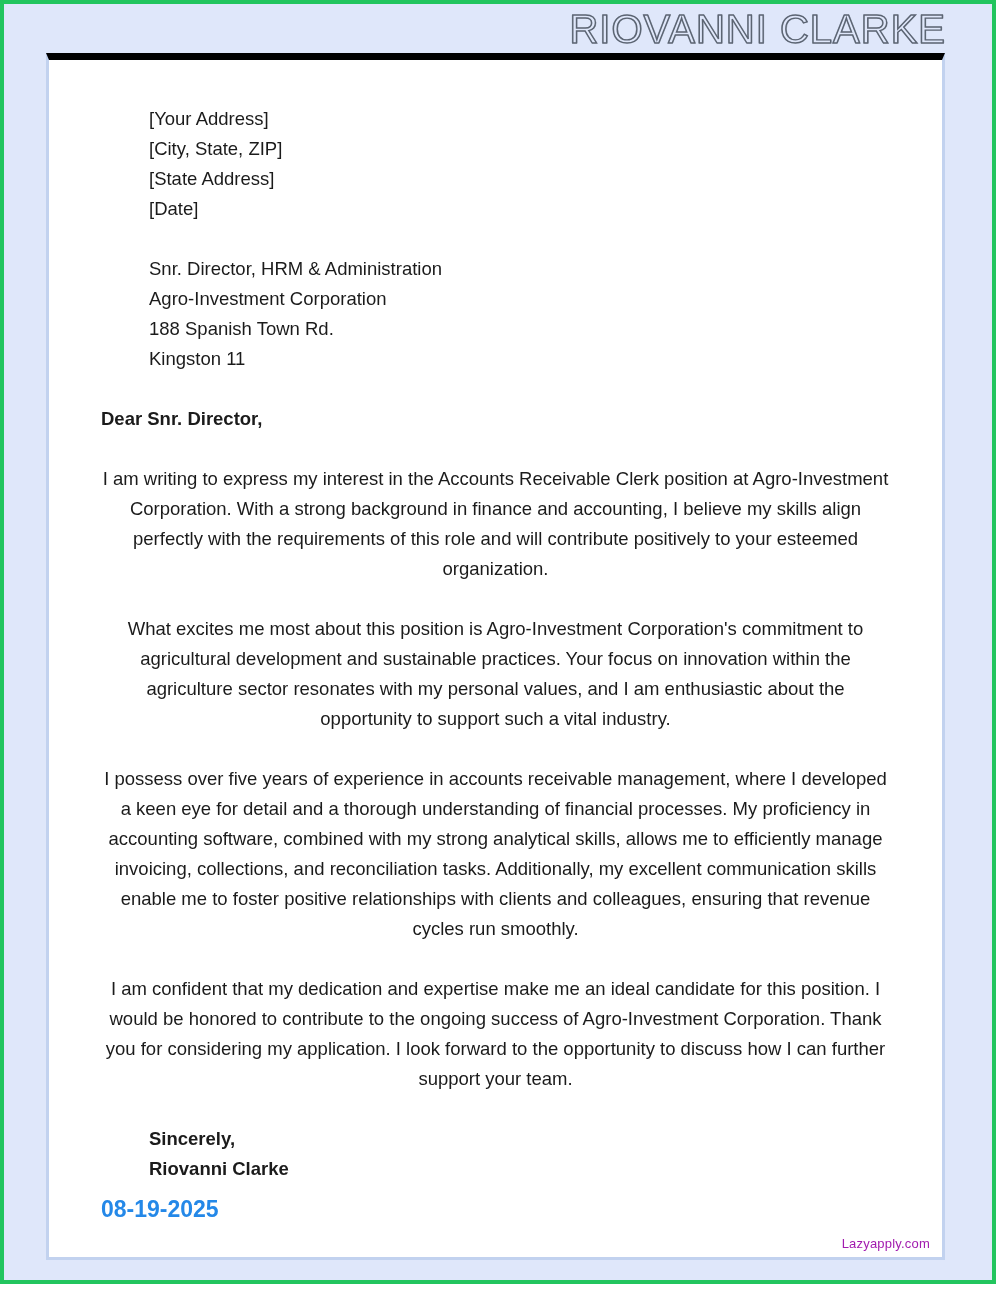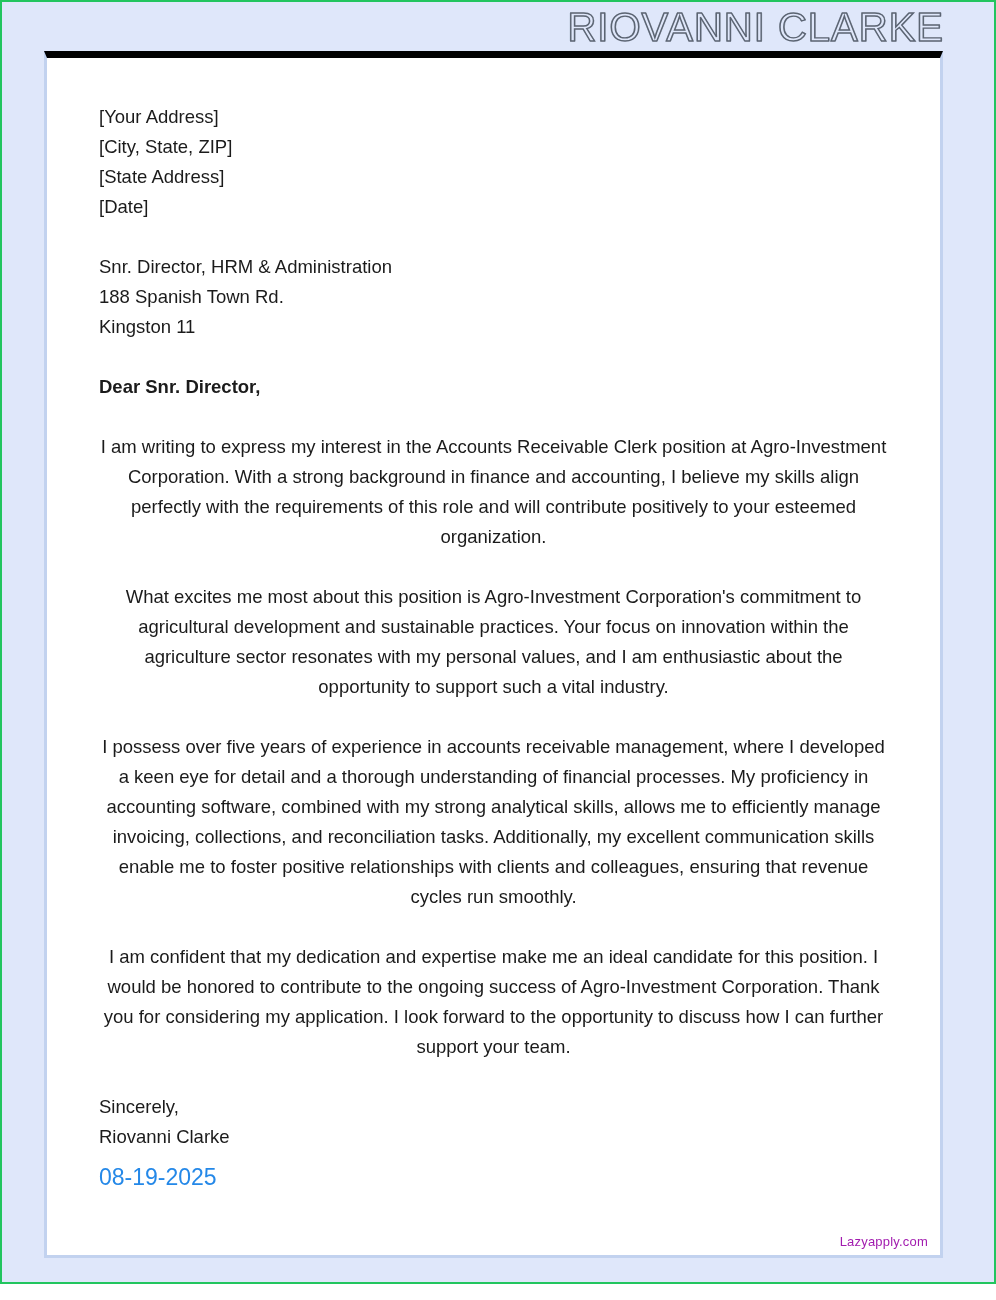--- a/index.html
+++ b/index.html
@@ -13,21 +13,21 @@
     font-family: "Liberation Sans", sans-serif;
     overflow: hidden;
   }
 
   
   .page {
     position: relative;
     box-sizing: border-box;
     width: 996px;
     height: 1284px;
-    border: 2px solid #22c55e;
+    border: 4px solid #22c55e;
     background: #dfe7fa;
   }
 
   
   .header {
     position: absolute;
     left: 0;
     top: 0;
     width: 984px;
     height: 49px;
@@ -75,32 +75,34 @@
     line-height: 30px;
     color: #1b1b1b;
   }
 
   .block {
     margin: 0 0 30px 0;
   }
   .line {
     display: block;
     white-space: pre-wrap;
+    margin-left: 48px;
   }
   p.para {
     margin: 0 0 30px 0;
     text-align: center;
     max-width: 790px;
   }
   .salutation {
     margin: 0 0 30px 0;
     font-weight: bold;
   }
   .signoff {
     margin: 0;
+    font-weight: bold;
   }
   .date-stamp {
     display: block;
     margin-top: 10px;
     color: #2488e8;
     font-size: 23px;
     line-height: 30px;
   }
 
   
@@ -127,20 +129,21 @@
 
       <div class="block">
         <span class="line">[Your Address]</span>
         <span class="line">[City, State, ZIP]</span>
         <span class="line">[State Address]</span>
         <span class="line">[Date]</span>
       </div>
 
       <div class="block">
         <span class="line">Snr. Director, HRM &amp; Administration</span>
+        <span class="line">Agro-Investment Corporation</span>
         <span class="line">188 Spanish Town Rd.</span>
         <span class="line">Kingston 11</span>
       </div>
 
       <p class="salutation">Dear Snr. Director,</p>
 
       <p class="para">I am writing to express my interest in the Accounts Receivable Clerk position at Agro-Investment Corporation. With a strong background in finance and accounting, I believe my skills align perfectly with the requirements of this role and will contribute positively to your esteemed organization.</p>
       <p class="para">What excites me most about this position is Agro-Investment Corporation's commitment to agricultural development and sustainable practices. Your focus on innovation within the agriculture sector resonates with my personal values, and I am enthusiastic about the opportunity to support such a vital industry.</p>
       <p class="para">I possess over five years of experience in accounts receivable management, where I developed a keen eye for detail and a thorough understanding of financial processes. My proficiency in accounting software, combined with my strong analytical skills, allows me to efficiently manage invoicing, collections, and reconciliation tasks. Additionally, my excellent communication skills enable me to foster positive relationships with clients and colleagues, ensuring that revenue cycles run smoothly.</p>
       <p class="para">I am confident that my dedication and expertise make me an ideal candidate for this position. I would be honored to contribute to the ongoing success of Agro-Investment Corporation. Thank you for considering my application. I look forward to the opportunity to discuss how I can further support your team.</p>

